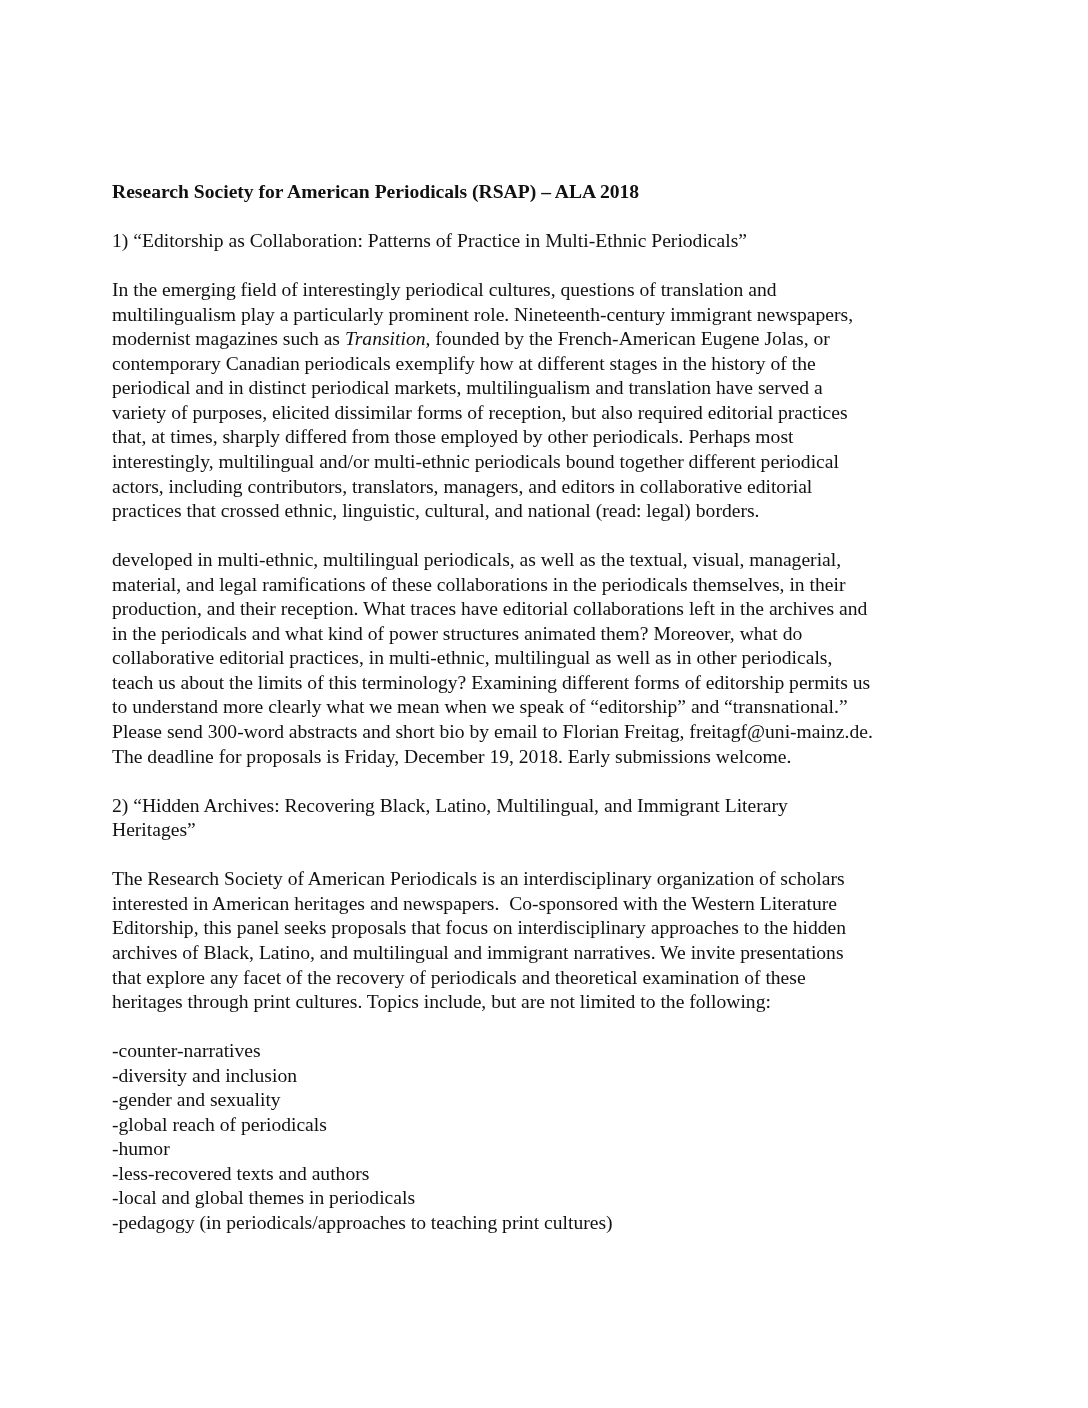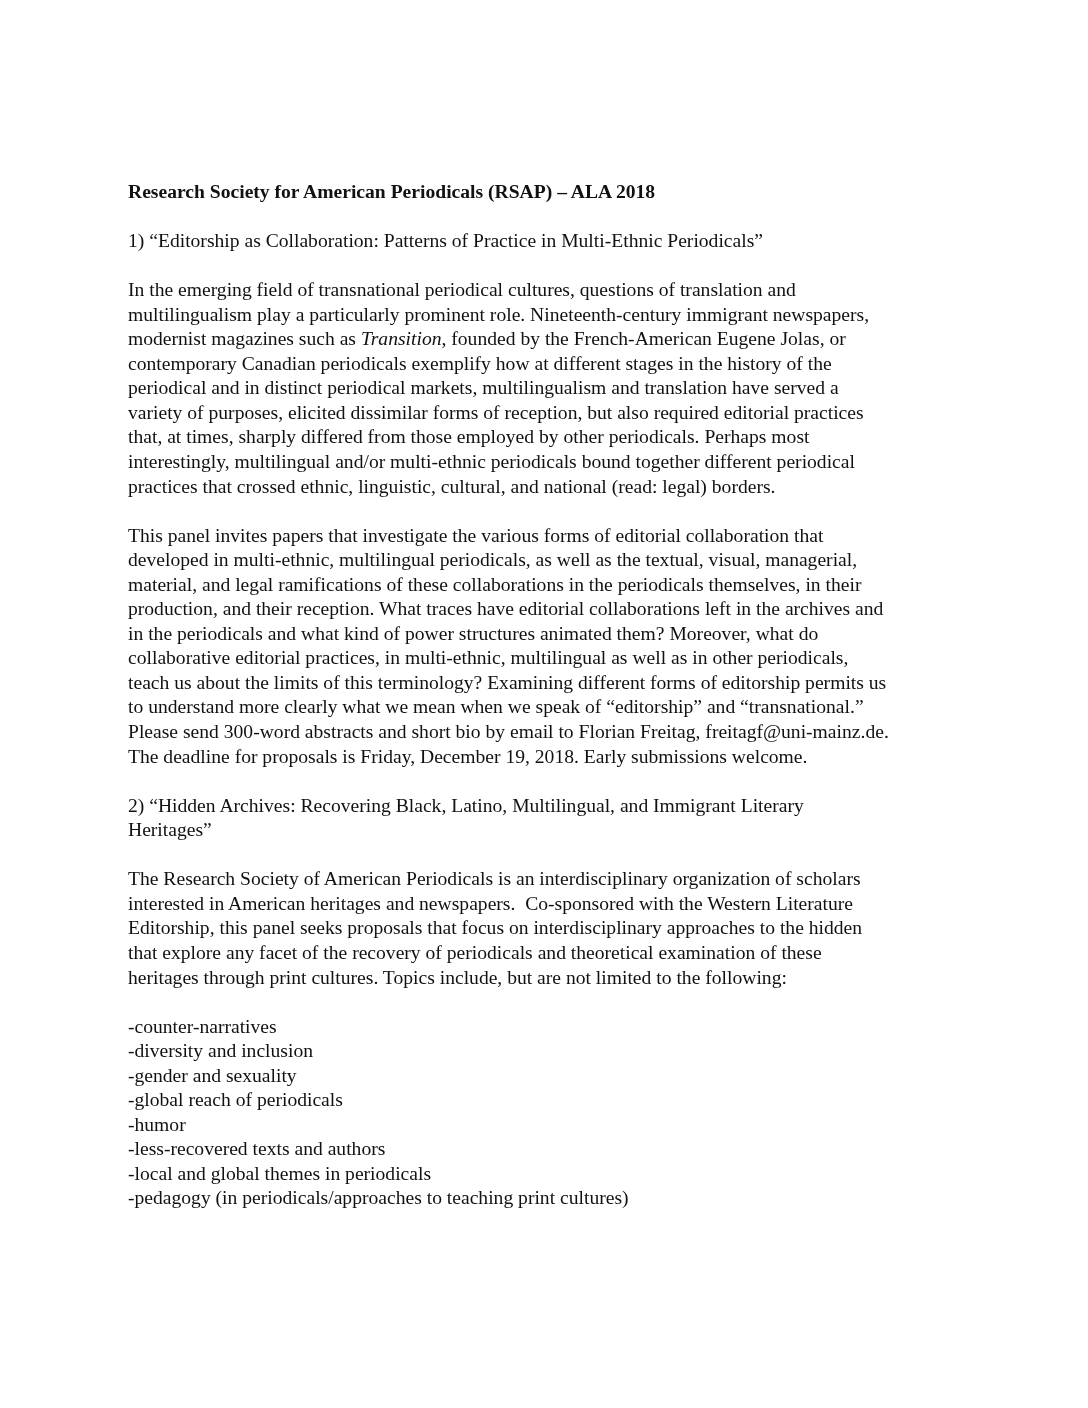--- a/index.html
+++ b/index.html
@@ -2,53 +2,53 @@
 <html><head>
   <meta charset="utf-8">
   <style>
     html, body { margin: 0; padding: 0; background: #ffffff; }
     body {
       width: 1088px; height: 1408px; position: relative; overflow: hidden;
       font-family: "Liberation Serif", "DejaVu Serif", serif;
       color: #111111;
     }
     .page {
-      position: absolute; left: 128px; top: 180px; width: 840px;
+      position: absolute; left: 112px; top: 180px; width: 840px;
       font-size: 19.6px; line-height: 24.55px;
     }
     .line { display: block; white-space: pre; }
     .title { font-weight: bold; }
     .gap { display: block; height: 24.55px; }
     em { font-style: italic; }
   </style>
 </head>
 <body>
 
 <div class="page">
   <span class="line title">Research Society for American Periodicals (RSAP) – ALA 2018</span>
   <span class="gap"></span>
 
   <span class="line">1) “Editorship as Collaboration: Patterns of Practice in Multi-Ethnic Periodicals”</span>
   <span class="gap"></span>
 
   <div>
-    <span class="line">In the emerging field of transnational periodical cultures, questions of translation and</span>
+    <span class="line">In the emerging field of interestingly periodical cultures, questions of translation and</span>
     <span class="line">multilingualism play a particularly prominent role. Nineteenth-century immigrant newspapers,</span>
     <span class="line"><span>modernist magazines such as </span><em>Transition</em><span>, founded by the French-American Eugene Jolas, or</span></span>
     <span class="line">contemporary Canadian periodicals exemplify how at different stages in the history of the</span>
     <span class="line">periodical and in distinct periodical markets, multilingualism and translation have served a</span>
     <span class="line">variety of purposes, elicited dissimilar forms of reception, but also required editorial practices</span>
     <span class="line">that, at times, sharply differed from those employed by other periodicals. Perhaps most</span>
     <span class="line">interestingly, multilingual and/or multi-ethnic periodicals bound together different periodical</span>
+    <span class="line">actors, including contributors, translators, managers, and editors in collaborative editorial</span>
     <span class="line">practices that crossed ethnic, linguistic, cultural, and national (read: legal) borders.</span>
   </div>
   <span class="gap"></span>
 
   <div>
-    <span class="line">This panel invites papers that investigate the various forms of editorial collaboration that</span>
     <span class="line">developed in multi-ethnic, multilingual periodicals, as well as the textual, visual, managerial,</span>
     <span class="line">material, and legal ramifications of these collaborations in the periodicals themselves, in their</span>
     <span class="line">production, and their reception. What traces have editorial collaborations left in the archives and</span>
     <span class="line">in the periodicals and what kind of power structures animated them? Moreover, what do</span>
     <span class="line">collaborative editorial practices, in multi-ethnic, multilingual as well as in other periodicals,</span>
     <span class="line">teach us about the limits of this terminology? Examining different forms of editorship permits us</span>
     <span class="line">to understand more clearly what we mean when we speak of “editorship” and “transnational.”</span>
     <span class="line">Please send 300-word abstracts and short bio by email to Florian Freitag, freitagf@uni-mainz.de.</span>
     <span class="line">The deadline for proposals is Friday, December 19, 2018. Early submissions welcome.</span>
   </div>
@@ -57,20 +57,21 @@
   <div>
     <span class="line">2) “Hidden Archives: Recovering Black, Latino, Multilingual, and Immigrant Literary</span>
     <span class="line">Heritages”</span>
   </div>
   <span class="gap"></span>
 
   <div>
     <span class="line">The Research Society of American Periodicals is an interdisciplinary organization of scholars</span>
     <span class="line">interested in American heritages and newspapers.  Co-sponsored with the Western Literature</span>
     <span class="line">Editorship, this panel seeks proposals that focus on interdisciplinary approaches to the hidden</span>
+    <span class="line">archives of Black, Latino, and multilingual and immigrant narratives. We invite presentations</span>
     <span class="line">that explore any facet of the recovery of periodicals and theoretical examination of these</span>
     <span class="line">heritages through print cultures. Topics include, but are not limited to the following:</span>
   </div>
   <span class="gap"></span>
 
   <div>
     <span class="line">-counter-narratives</span>
     <span class="line">-diversity and inclusion</span>
     <span class="line">-gender and sexuality</span>
     <span class="line">-global reach of periodicals</span>

